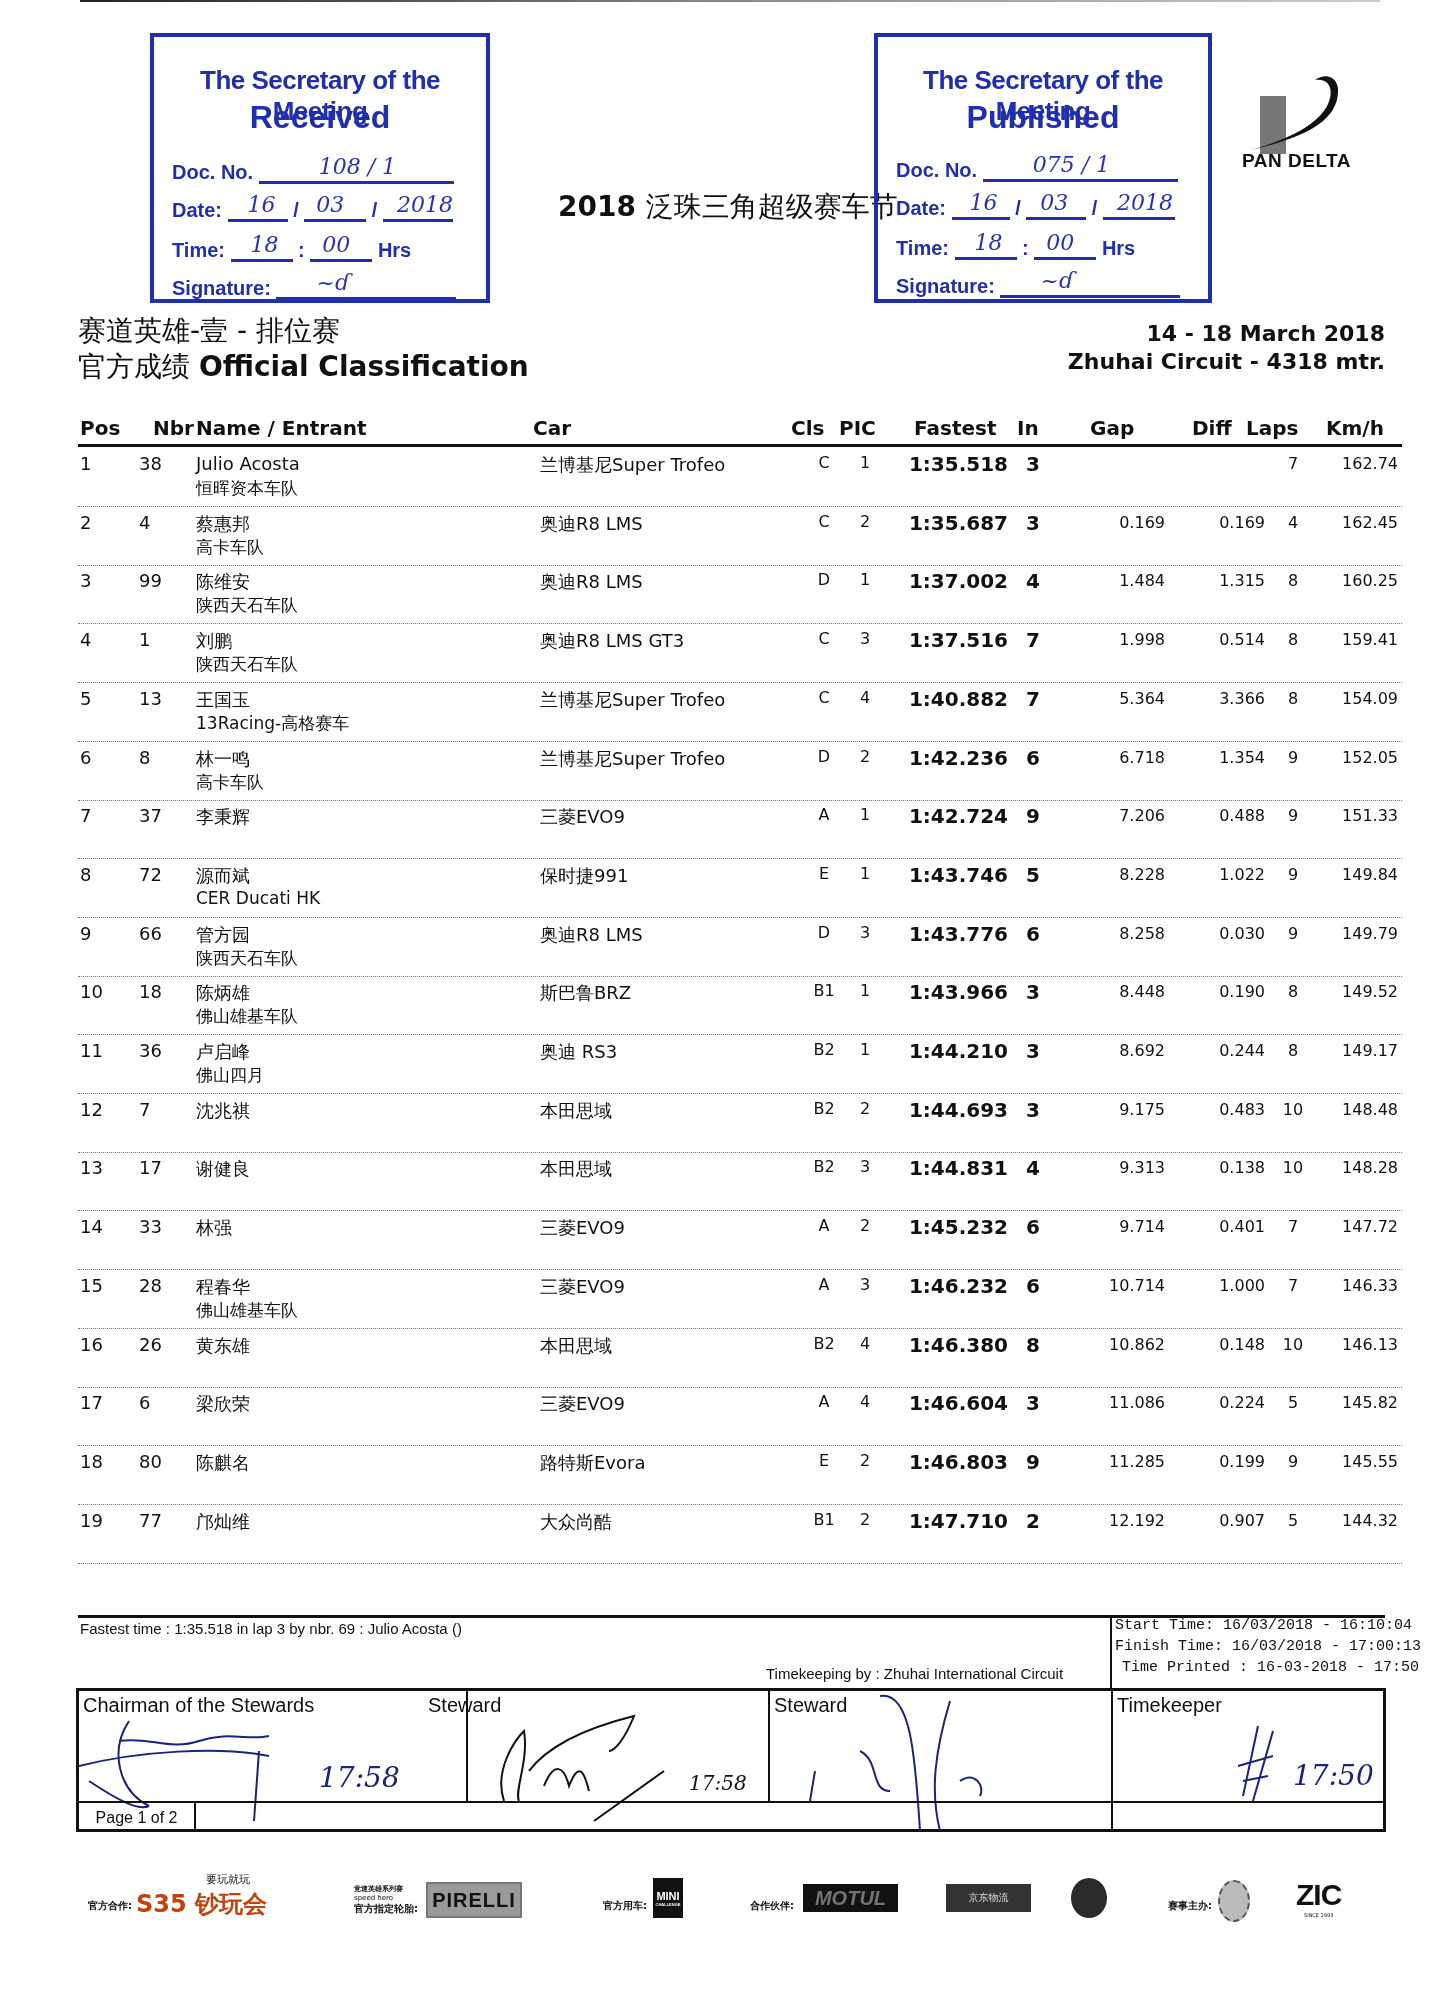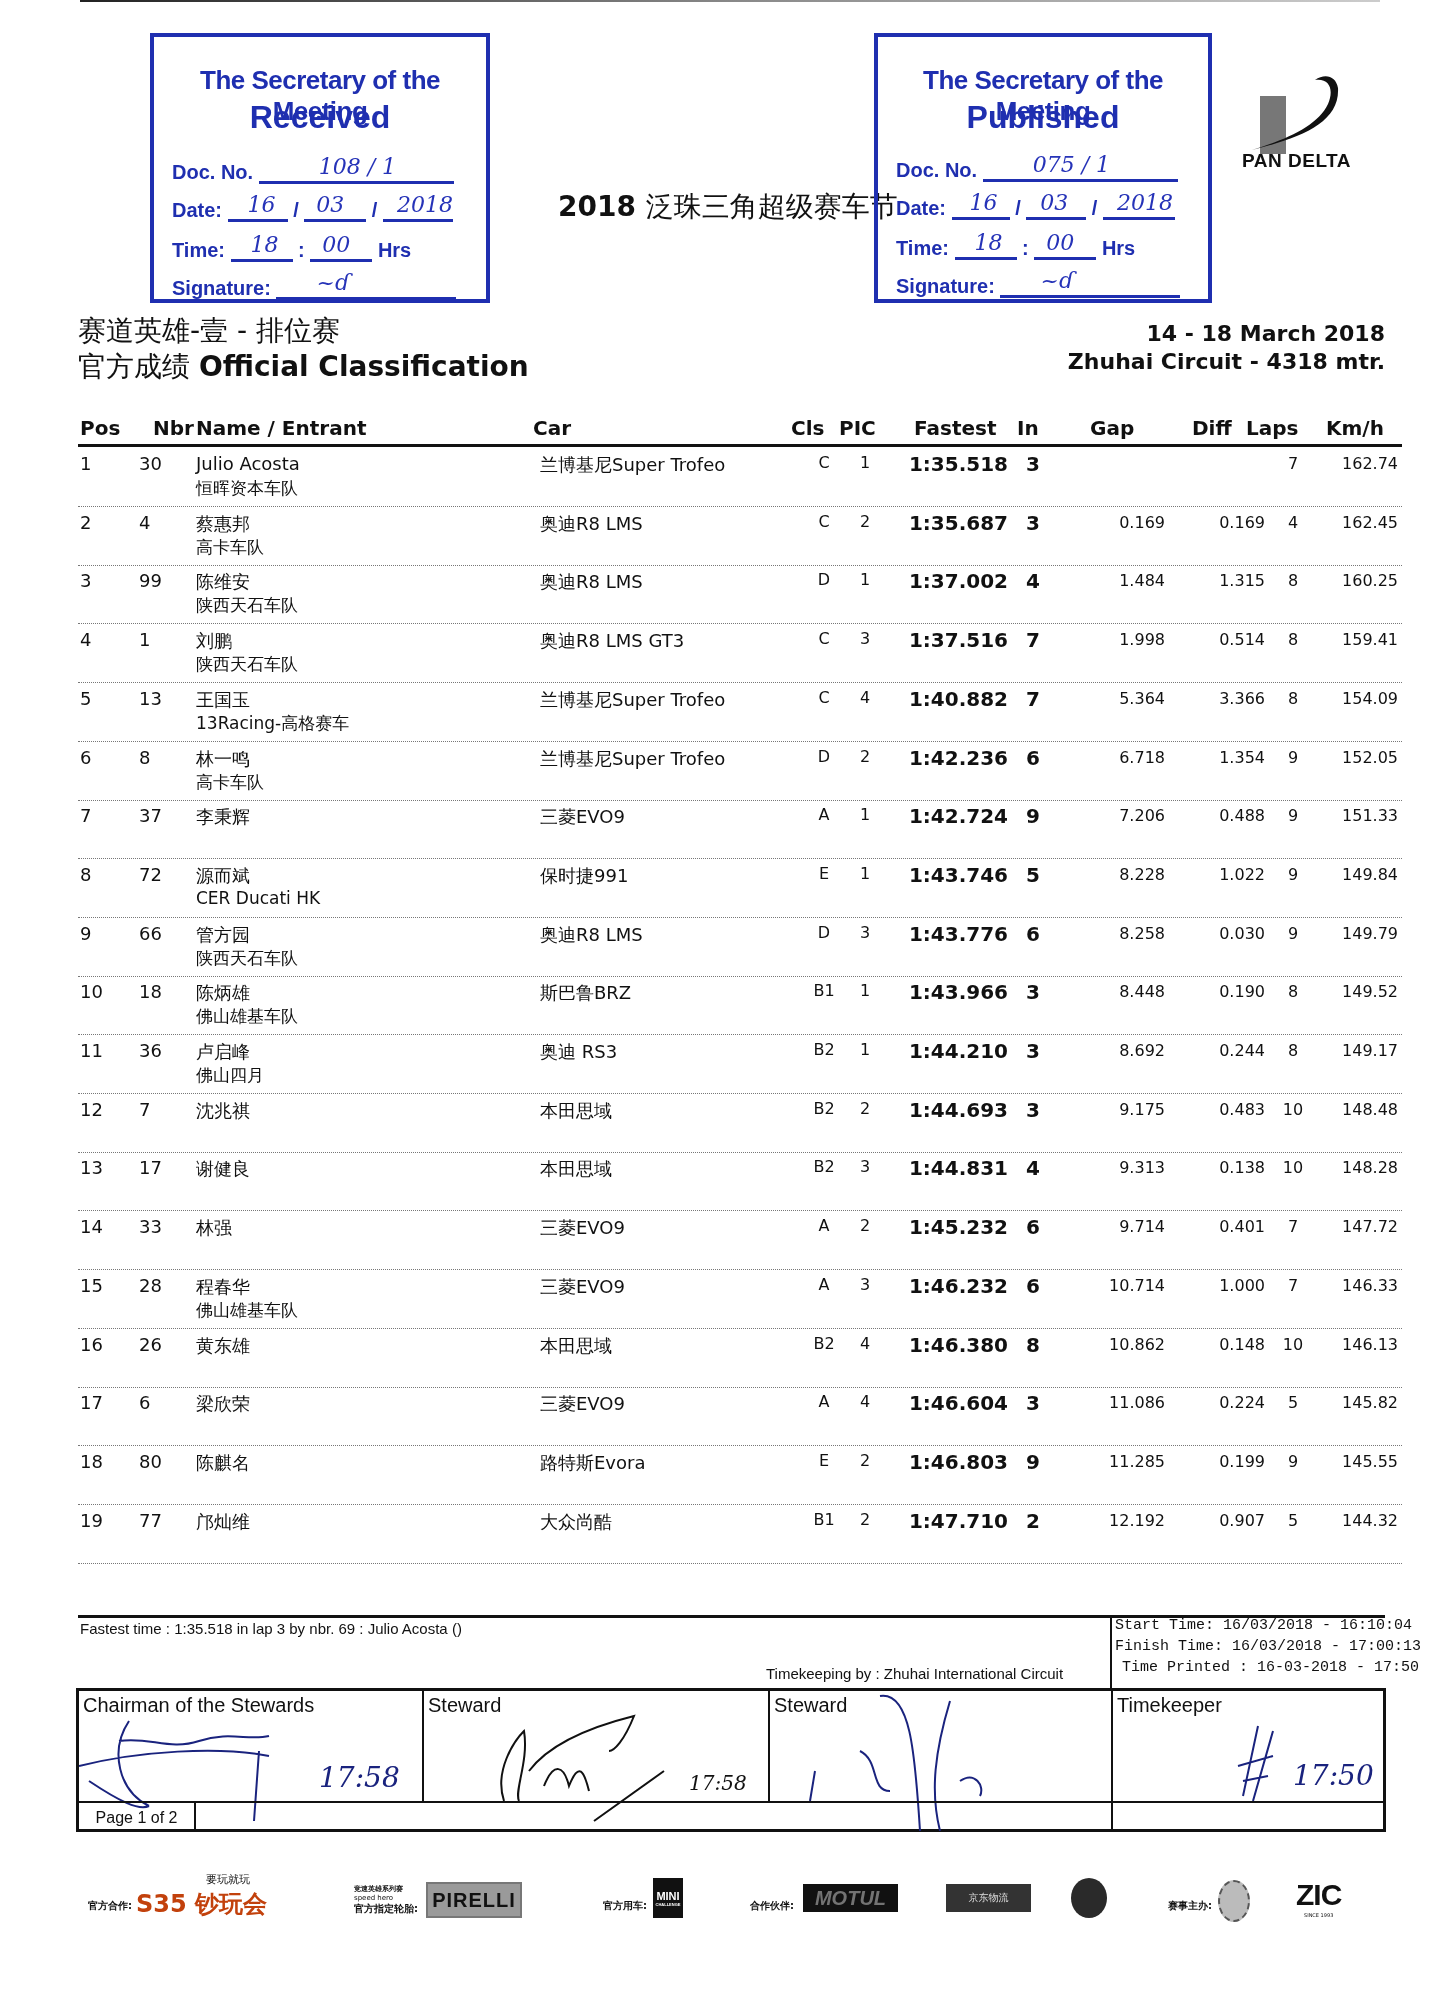--- a/index.html
+++ b/index.html
@@ -152,21 +152,21 @@
   <span style="left:939px;">In</span>
   <span style="left:1012px;">Gap</span>
   <span style="left:1114px;">Diff</span>
   <span style="left:1168px;">Laps</span>
   <span style="left:1248px;">Km/h</span>
 </div>
 
 <div id="rows">
     <div class="row" style="top: 447px;">
     <span class="c-pos">1</span>
-    <span class="c-nbr">30</span>
+    <span class="c-nbr">38</span>
     <span class="c-name">Julio Acosta</span>
     <span class="c-team">恒晖资本车队</span>
     <span class="c-car">兰博基尼Super Trofeo</span>
     <span class="c-cls">C</span>
     <span class="c-pic">1</span>
     <span class="c-fast">1:35.518</span>
     <span class="c-in">3</span>
     <span class="c-gap"></span>
     <span class="c-diff"></span>
     <span class="c-laps">7</span>
@@ -447,21 +447,21 @@
 <div class="foot-line"></div>
 <div class="abs foot-small" style="left:80px;top:1620px;">Fastest time :  1:35.518  in lap  3  by nbr. 69 : Julio Acosta ()</div>
 <div class="abs foot-small" style="left:766px;top:1665px;">Timekeeping by :  Zhuhai International Circuit</div>
 <div class="times-box">
   <div>Start Time: 16/03/2018 - 16:10:04</div>
   <div>Finish Time: 16/03/2018 - 17:00:13</div>
   <div style="padding-left:10px;">Time Printed : 16-03-2018 - 17:50</div>
 </div>
 
 <div class="sig-table">
-  <div class="sig-cell" style="left:0;width:345px;">
+  <div class="sig-cell" style="left:0;width:389px;">
     <div class="lbl">Chairman of the Stewards</div>
     <svg class="abs" style="left:0;top:20px;" width="250" height="120" viewBox="0 0 250 120">
       <path d="M0 55 C 60 40, 140 35, 190 45 M 50 10 C 30 40, 40 80, 70 95 M 40 30 C 70 25, 90 40, 120 30 C 150 20, 170 30, 190 25 M 10 70 C 40 90, 60 100, 70 95 M 180 40 L 175 110" stroke="#1a237e" stroke-width="2" fill="none"></path>
     </svg>
     <div class="sig-mark" style="left:240px;top:70px;font-size:28px;">17:58</div>
   </div>
   <div class="sig-cell" style="left:345px;width:346px;">
     <div class="lbl">Steward</div>
     <svg class="abs" style="left:60px;top:20px;" width="200" height="120" viewBox="0 0 200 120">
       <path d="M20 90 C 10 60, 30 30, 40 20 C 45 50, 30 80, 35 90 M 45 60 C 60 40, 90 20, 150 5 C 140 30, 130 40, 125 40 M 60 75 C 70 50, 80 55, 85 75 C 95 50, 100 60, 105 80 M 110 110 L 180 60" stroke="#111" stroke-width="2" fill="none"></path>

